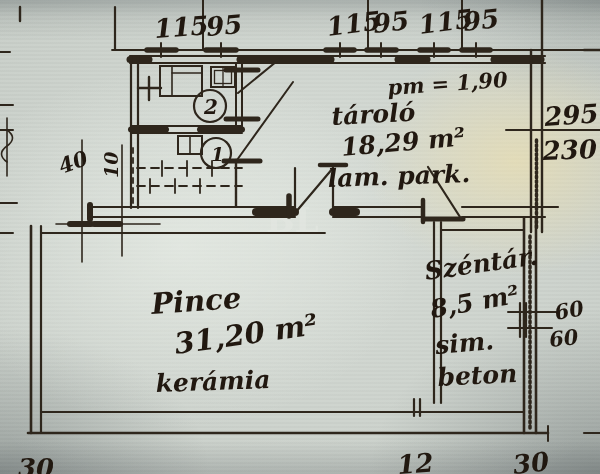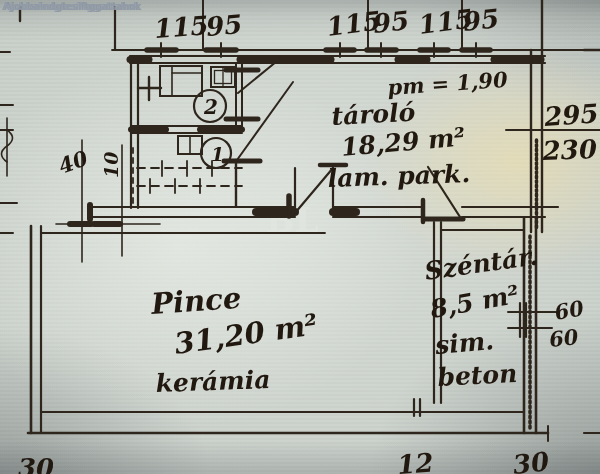--- a/index.html
+++ b/index.html
@@ -30,21 +30,20 @@
   .dim{font-size:26px;}
   .dimS{font-size:21px;}
   .hand{font-size:25px;}
   .big{font-size:29px;}
   .ghost{fill:rgba(228,232,226,0.55);font-weight:bold;font-style:normal;font-size:34px;}
 </style>
 </head>
 <body>
 
 <div class="canvas">
-  <div class="watermark">Ajobbaindgtesiftggattahok</div>
 
   <svg width="600" height="474" viewBox="0 0 600 474">
 
     <text class="ghost" x="266" y="232">BL</text>
 
     <g>
       <line x1="112" y1="50" x2="600" y2="50" stroke-width="1.8"></line>
       <line x1="203" y1="0" x2="203" y2="50" stroke-width="2"></line>
       <line x1="368" y1="0" x2="368" y2="50" stroke-width="2"></line>
       <line x1="462" y1="0" x2="462" y2="50" stroke-width="2"></line>

